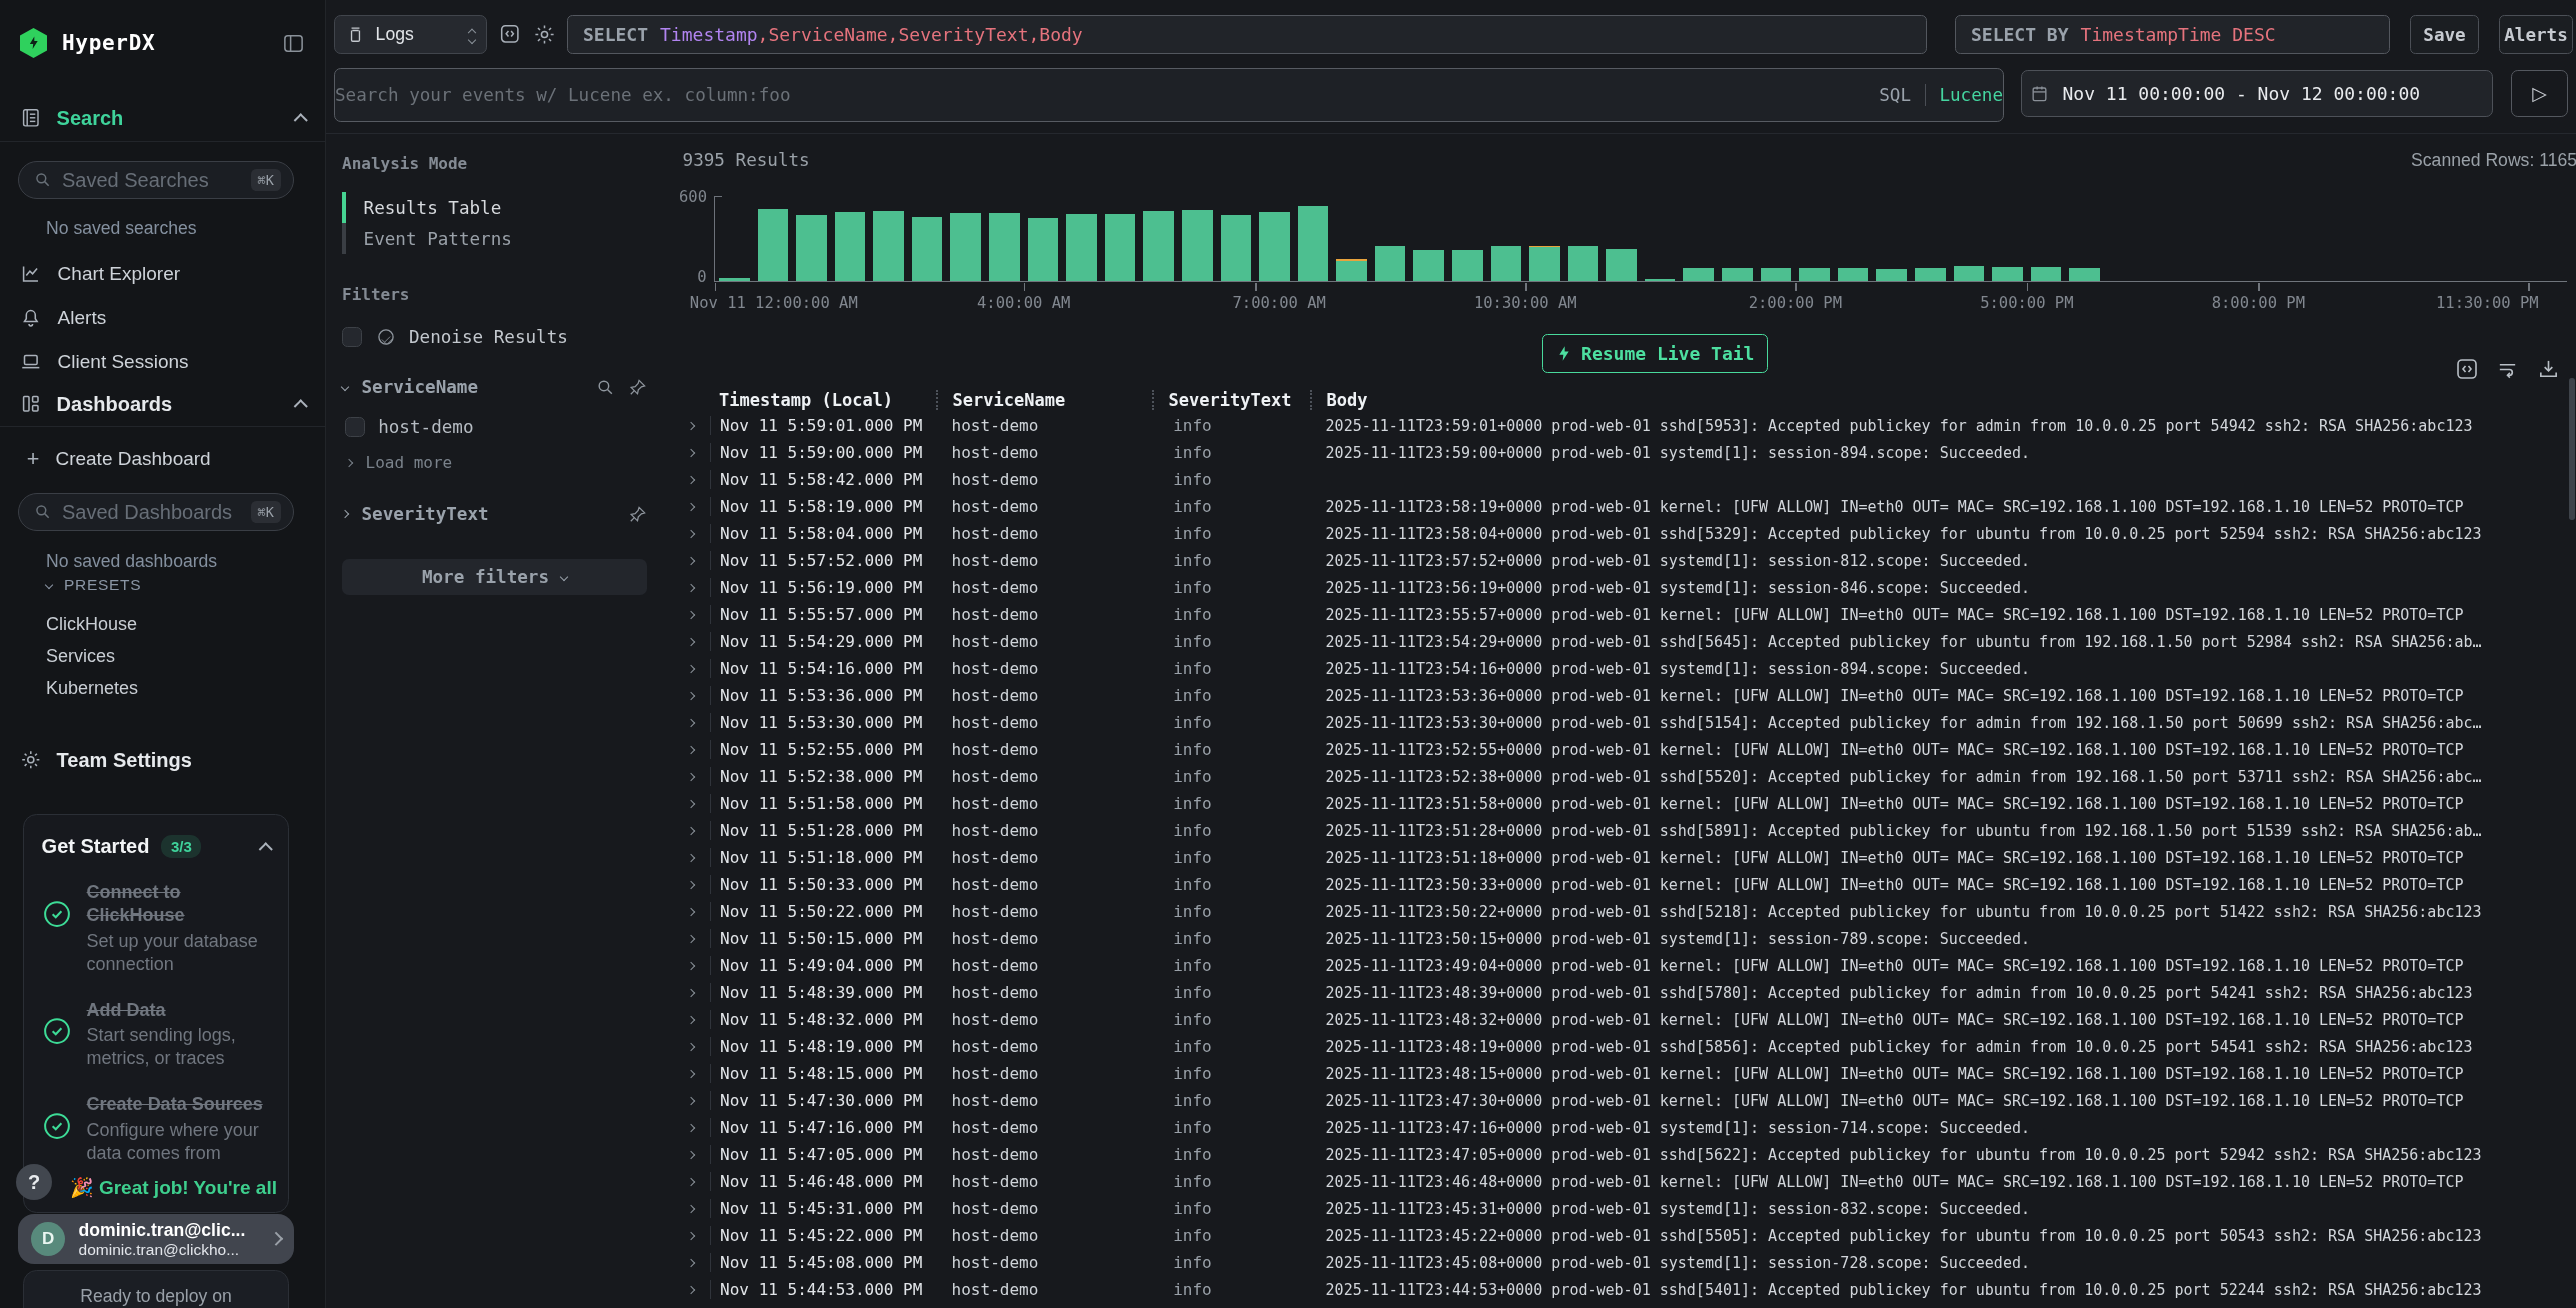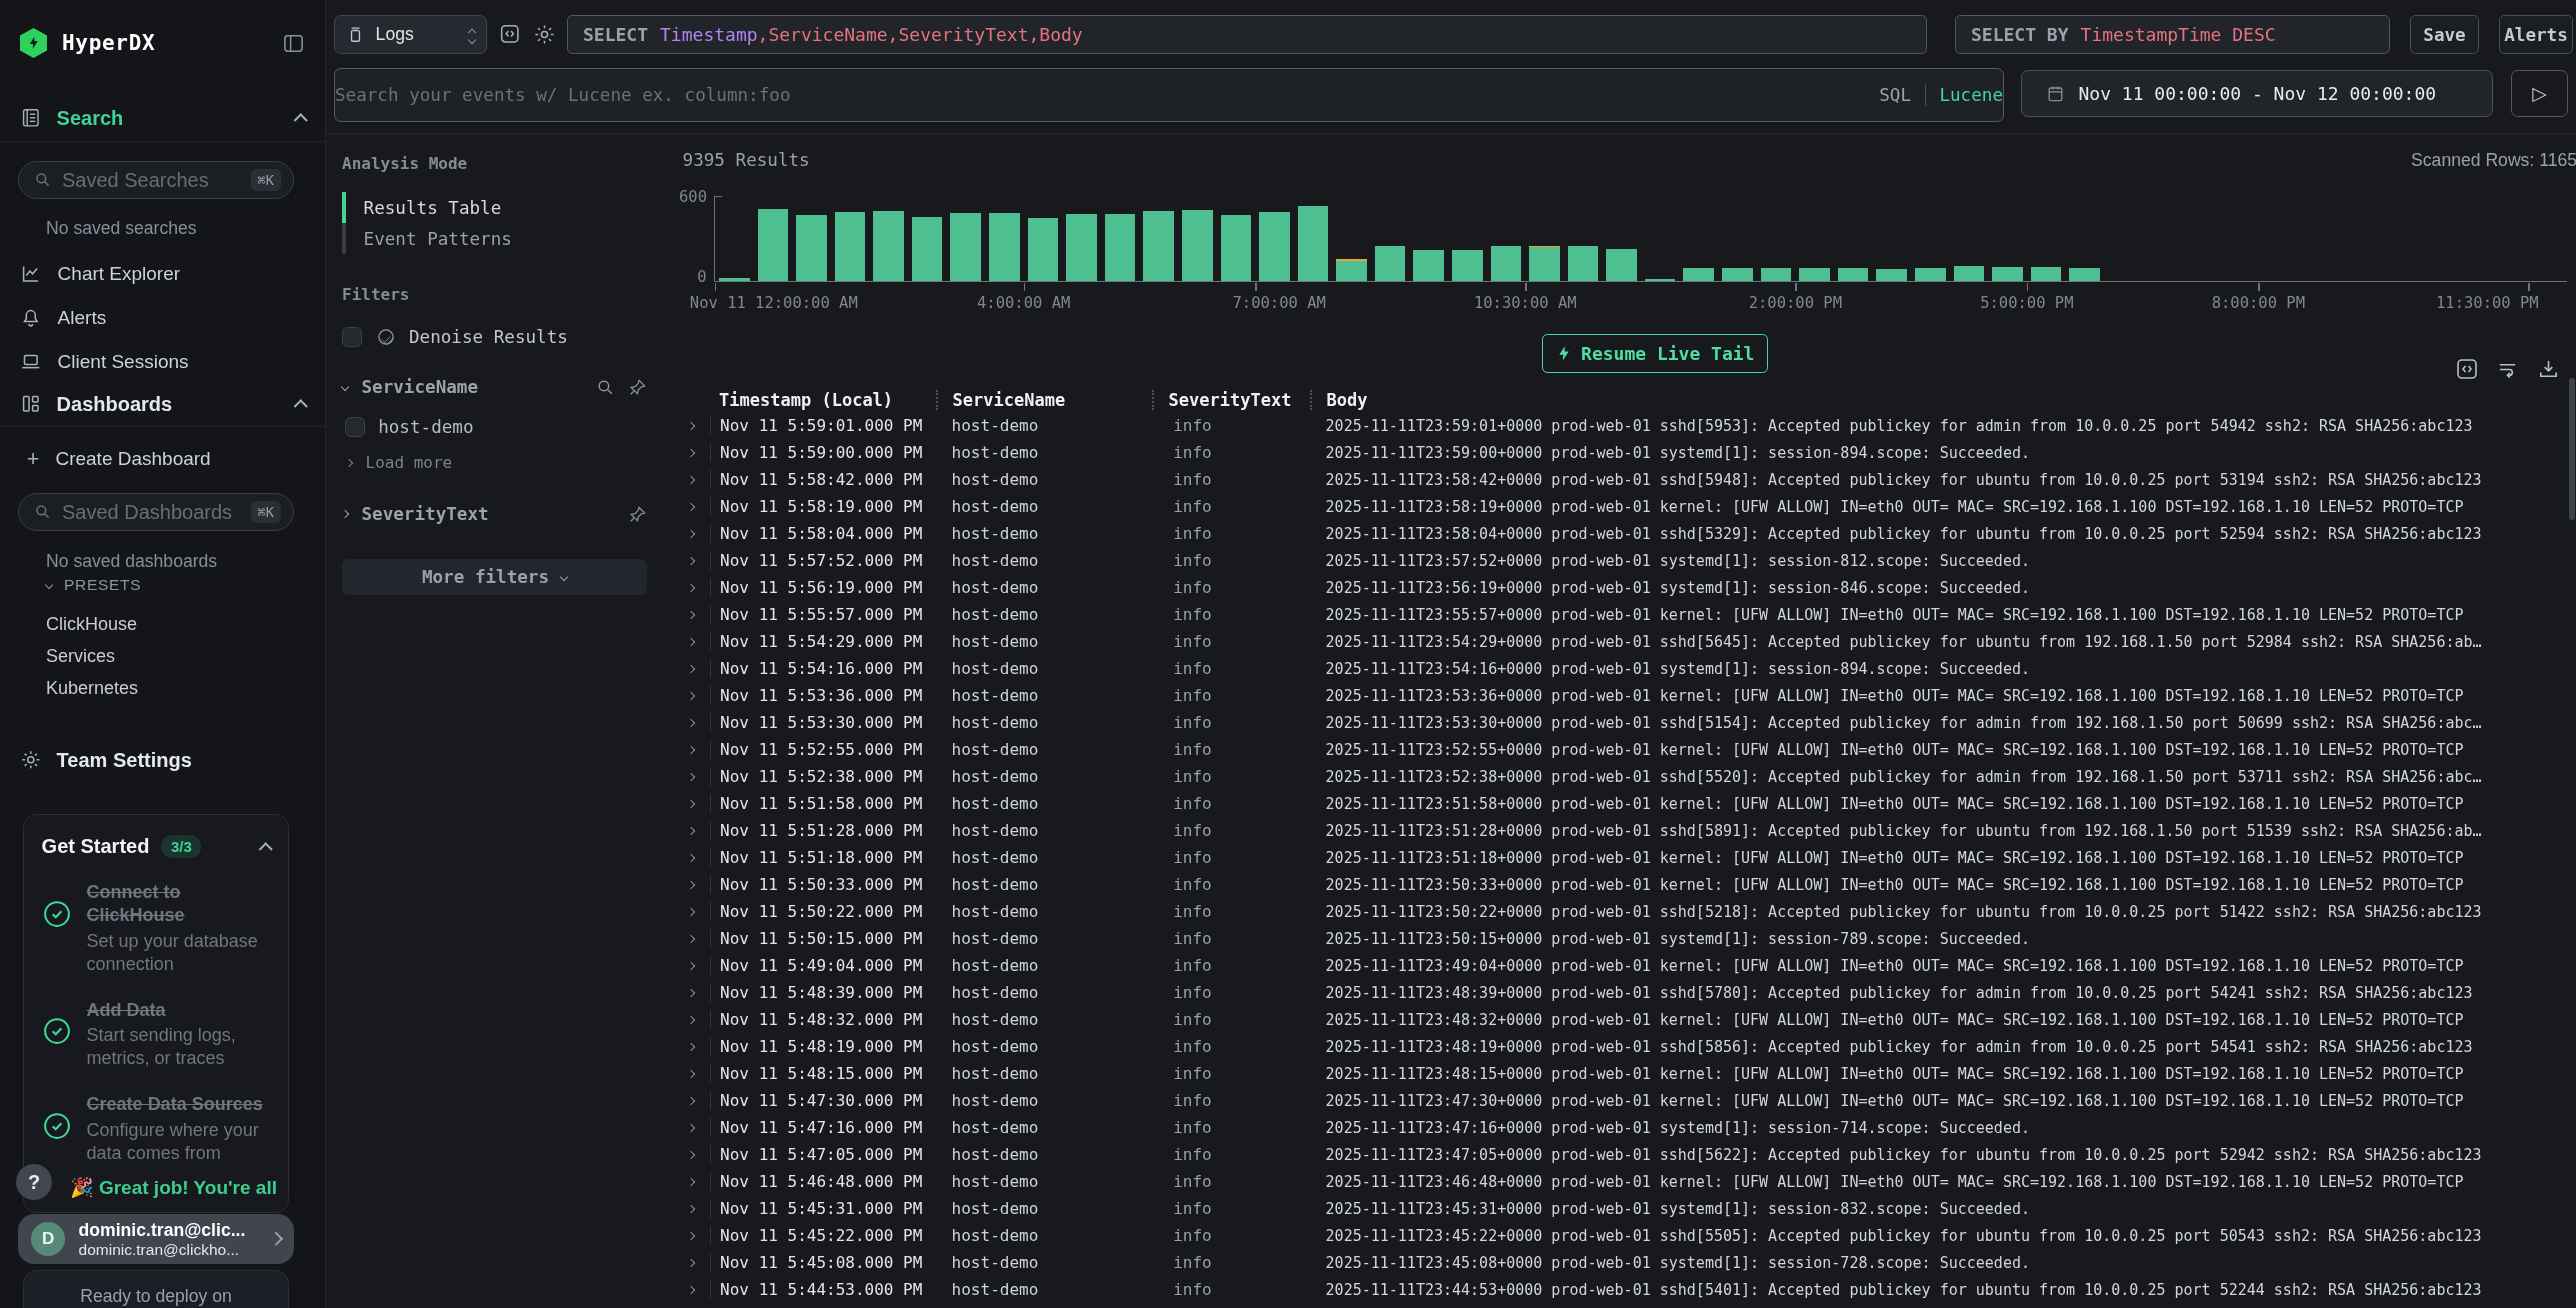--- a/index.html
+++ b/index.html
@@ -55,21 +55,21 @@
   .icon-btn{color:#a8afb8;cursor:pointer}
   #sql-input,#order-input{top:15px;height:39px;background:#212429;border:1.4px solid #53575e;border-radius:5.4px;padding:0 15px;font-size:18px;white-space:nowrap;overflow:hidden}
   .kw{color:#9aa2ab;font-weight:bold}
   .fld-purple{color:#b184f0}
   .fld-red{color:#e5737d}
   .btn{top:15px;height:39px;border:1.4px solid #4b4f56;background:#1b1e22;border-radius:5.4px;display:flex;align-items:center;justify-content:center;font-size:17.6px;font-weight:bold;color:#c6cad0;font-family:"DejaVu Sans Mono",monospace;cursor:pointer}
   #search-box{left:8px;top:68px;width:1670px;height:54px;background:#1e2126;border:1.4px solid #575b62;border-radius:6.8px;padding:0 0;gap:13.5px}
   #search-box input{flex:1;background:transparent;border:none;outline:none;font-size:17.6px;color:#d6dae0;font-family:"DejaVu Sans Mono",monospace}
   #search-box input::placeholder{color:#6b7178}
   .lang{font-size:17.6px}
-  #date-box{left:1695px;top:70px;width:472px;height:47px;background:#212429;border:1.4px solid #4d5158;border-radius:6.8px;padding:0 24px;gap:13.5px;font-size:18px;color:#e9ebee;cursor:pointer}
+  #date-box{left:1695px;top:70px;width:472px;height:47px;background:#212429;border:1.4px solid #4d5158;border-radius:6.8px;padding:0 8px;gap:13.5px;font-size:18px;color:#e9ebee;cursor:pointer}
   #play-btn{left:2185px;top:70px;width:57px;height:47px;border:1.4px solid #54585f;border-radius:6.8px;justify-content:center;color:#c6cad0;font-size:19px;cursor:pointer}
   
   #fpanel{position:absolute;left:326px;top:134px;width:339px;bottom:0;padding:20px 17.6px 0 16px;font-family:"DejaVu Sans Mono",monospace}
   .p-label{font-size:16px;font-weight:bold;color:#848b94}
   .mode-item{display:flex;align-items:center;height:31px;border-left:4px solid #3a3e44;padding-left:17.6px;font-size:17.6px;color:#9aa1a9;cursor:pointer}
   .mode-item.active{border-left-color:#46d392;color:#d7dade}
   .chk{width:20px;height:20px;border:1.4px solid #3d4147;border-radius:5.4px;background:#25282e;flex:none;cursor:pointer}
   .f-row{display:flex;align-items:center;gap:13.5px}
   .f-name{font-size:17.6px;font-weight:bold;color:#9aa2ab}
   .f-val{font-size:17.6px;color:#b6bcc3}
@@ -663,21 +663,20 @@
         <span class="c-sv">host-demo</span>
         <span class="c-se">info</span>
         <span class="c-bd">2025-11-11T23:59:00+0000 prod-web-01 systemd[1]: session-894.scope: Succeeded.</span>
       </div>
 
       <div class="trow tgrid">
         <span class="rchv"><span class="chv sm right"></span></span>
         <span class="c-ts">Nov 11 5:58:42.000 PM</span>
         <span class="c-sv">host-demo</span>
         <span class="c-se">info</span>
-        <span class="c-bd">2025-11-11T23:58:42+0000 prod-web-01 sshd[5948]: Accepted publickey for ubuntu from 10.0.0.25 port 53194 ssh2: RSA SHA256:abc123</span>
       </div>
 
       <div class="trow tgrid">
         <span class="rchv"><span class="chv sm right"></span></span>
         <span class="c-ts">Nov 11 5:58:19.000 PM</span>
         <span class="c-sv">host-demo</span>
         <span class="c-se">info</span>
         <span class="c-bd">2025-11-11T23:58:19+0000 prod-web-01 kernel: [UFW ALLOW] IN=eth0 OUT= MAC= SRC=192.168.1.100 DST=192.168.1.10 LEN=52 PROTO=TCP</span>
       </div>
 

